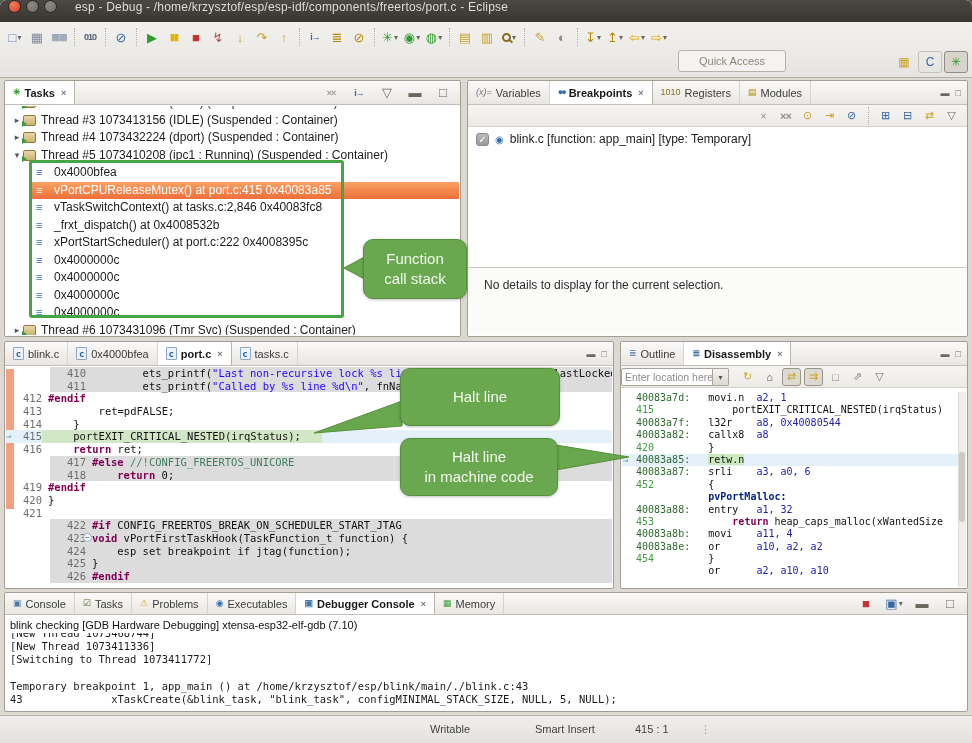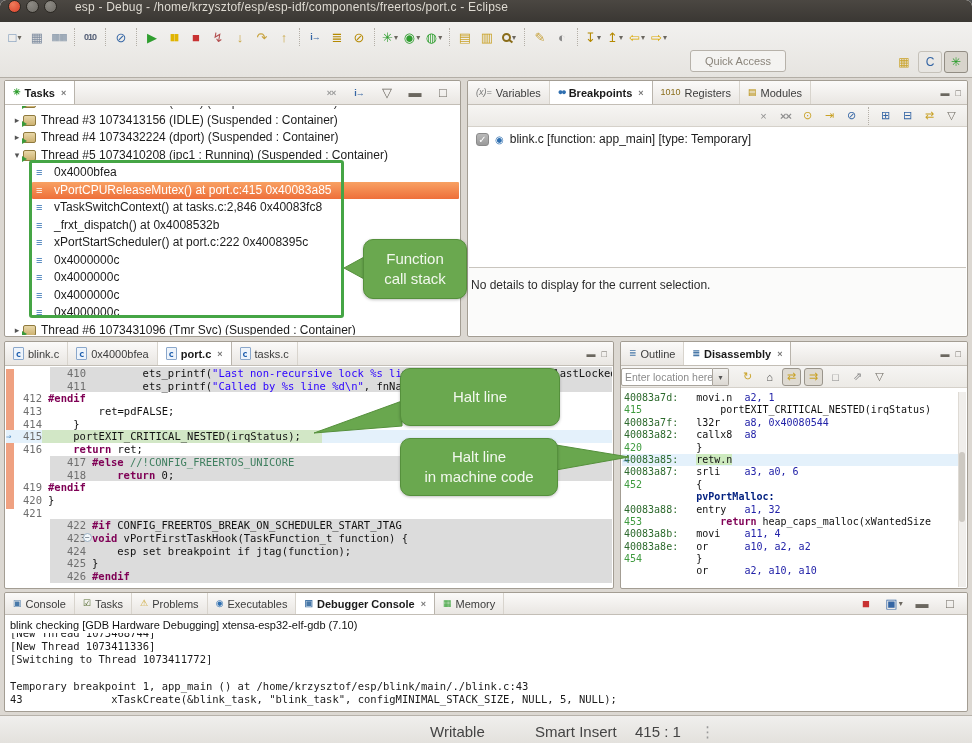--- a/index.html
+++ b/index.html
@@ -23,21 +23,21 @@
   #main-toolbar { position:absolute; left:4px; top:2px; height:26px; display:flex; align-items:center; }
   .tbtn { min-width:22px; height:22px; display:flex; align-items:center; justify-content:center;
     font-size:13px; border-radius:3px; cursor:default; }
   .tbtn.small { font-size:9px; font-weight:bold; letter-spacing:-1px; }
   .tbtn.pressed { border:1px solid #9a958c; background:#dedad2; }
   .tsep { width:1px; height:18px; border-left:1px dotted #b4afa7; margin:0 4px; }
   .dd { font-size:8px; color:#6b675f; margin-left:1px; }
   .mag { width:9px; height:9px; border:2px solid #8a6d1a; border-radius:50%; position:relative; display:inline-block; }
   .mag:after { content:""; position:absolute; width:5px; height:2px; background:#8a6d1a;
     right:-4px; bottom:-2px; transform:rotate(40deg); }
-  #quick-access { position:absolute; right:186px; top:28px; width:96px; height:22px;
+  #quick-access { position:absolute; right:186px; top:28px; width:108px; height:22px;
     border:1px solid #b7b2aa; border-radius:3px; color:#8b857b; font-size:11px;
     display:flex; align-items:center; justify-content:center; background:#f4f3f1; }
   #perspectives { position:absolute; right:4px; top:28px; height:24px; display:flex; align-items:center; }
   .pbtn { width:24px; height:22px; display:flex; align-items:center; justify-content:center;
     font-size:12px; border-radius:3px; margin-left:2px; }
   .pbtn.pressed { border:1px solid #928d84; background:#d8d4cc; }
   
   .panel { position:absolute; background:#fff; border:1px solid #a39d93; border-radius:2px; }
   .tabbar { height:24px; background:linear-gradient(#fbfaf9,#e9e6e2); border-bottom:1px solid #c3beb6;
     display:flex; align-items:stretch; border-radius:2px 2px 0 0; }
@@ -67,21 +67,21 @@
   .ico-frame { color:#2f6fb0; font-weight:bold; font-size:11px; width:14px; margin:0 4px 0 30px; flex:0 0 auto; }
   .trow.clip { margin-top:-12px; color:#333; }
   .trow.sel { background:linear-gradient(#f8a163,#ee6f3a); color:#fff; margin-left:26px; border-radius:1px; }
   .trow.sel .ico-frame { color:#fff; margin-left:4px; }
   
   #bp-row { display:flex; align-items:center; gap:6px; font-size:12px; color:#1c1c1c; padding:5px 0 0 8px; }
   .chk { width:13px; height:13px; border-radius:3px; background:linear-gradient(#b9b9b9,#9a9a9a);
     border:1px solid #8a8a8a; color:#fff; font-size:10px; line-height:12px; text-align:center; flex:0 0 auto;}
   .bpdot { color:#2f6fb0; font-size:10px; }
   #bp-details { position:absolute; left:1px; right:1px; bottom:1px; height:68px; background:#fbfbfa;
-    border-top:1px solid #c9c5be; font-size:12px; color:#2c2c2c; padding:10px 0 0 2px; }
+    border-top:1px solid #c9c5be; font-size:12px; color:#2c2c2c; padding:10px 0 0 15px; }
   
   #editor-content { position:absolute; left:1px; top:25px; right:1px; bottom:1px; overflow:hidden;
     background:#fff; font:10.5px/12.7px "DejaVu Sans Mono", monospace; }
   #ed-strip { position:absolute; left:0; top:2px; width:8px; height:140px; background:#efa181; }
   .eline { position:relative; height:12.7px; white-space:pre; }
   .eline .lnum { position:absolute; left:8px; width:28px; text-align:right; color:#6e6e6e; }
   .eline .ecode { position:absolute; left:42px; right:0; }
   .eline.g { background:#dcdcdc;margin-left:44px; }
   .eline.h { background:#e4f1fb; }
   .eline .hgreen { position:absolute; left:36px; width:280px; top:0; bottom:0; background:#d2e7c6; }
@@ -93,40 +93,40 @@
   .seg-c { color:#3f7f5f; }
   .seg-p { color:#111; }
   
   #dis-combo { display:flex; align-items:center; margin:0 6px 0 0; }
   #dis-loc { width:92px; height:18px; border:1px solid #a9a49c; background:#fff; color:#8b8b8b;
     font-size:10.5px; line-height:17px; padding:0 3px; overflow:hidden; white-space:nowrap; border-radius:2px 0 0 2px;}
   #dis-loc-dd { width:16px; height:18px; border:1px solid #a9a49c; border-left:none; background:linear-gradient(#f4f3f1,#dcd8d2);
     font-size:8px; color:#555; text-align:center; line-height:17px; border-radius:0 2px 2px 0;}
   #dis-content { position:absolute; left:1px; top:50px; right:1px; bottom:1px; overflow:hidden;
     background:#fff; font:10px/12.4px "DejaVu Sans Mono", monospace; }
-  .dline { position:relative; height:12.4px; white-space:pre; padding-left:2px; }
+  .dline { position:relative; height:12.4px; white-space:pre; padding-left:14px; }
   .dline.h { background:#e4f1fb; }
   .dis-arrow { position:absolute; left:1px; top:0; color:#2e74b5; font-size:9px; }
   .seg-a { color:#2d6a2d; }
   .seg-m { color:#111; }
   .seg-mh { color:#111; background:#cdeabf; }
   .seg-o { color:#2222a8; }
   .seg-n { color:#3f9b3f; }
   .seg-l { color:#001f7f; font-weight:bold; }
   .dis-scroll { position:absolute; right:1px; top:50px; bottom:1px; width:8px; background:#f0eeeb; border-left:1px solid #dedad4;}
   .dis-thumb { position:absolute; right:1px; top:60px; width:6px; height:70px; background:#cdc9c2; border-radius:3px; }
   
   #console-content { position:absolute; left:1px; top:23px; right:1px; bottom:1px; background:#fff; overflow:hidden; }
   #console-banner { font-size:11px; color:#111; padding:3px 0 2px 4px; }
   #console-lines { font:10.5px/13.2px "DejaVu Sans Mono", monospace; color:#1a1a1a; padding-left:4px;
     overflow:hidden; white-space:pre; }
   #console-lines .cline:first-child { margin-top:-6px; }
   
   #statusbar { position:absolute; left:0; top:715px; width:972px; height:28px;
-    background:linear-gradient(#f0efed,#e3e1dd); border-top:1px solid #b7b2aa; font-size:15px; color:#444; }
+    background:linear-gradient(#f0efed,#e3e1dd); border-top:1px solid #b7b2aa; font-size:11px; color:#444; }
   #statusbar span { position:absolute; top:7px; }
   
   #green-frame { position:absolute; left:29px; top:160px; width:315px; height:158px;
     border:3px solid #45a545; border-radius:3px; z-index:8; pointer-events:none; }
   .callout { position:absolute; background:#6aa84f; border:1px solid #55903c; border-radius:10px;
     color:#f2f8ee; text-align:center; z-index:9; display:flex; flex-direction:column; justify-content:center;
     font-size:15px; line-height:20px; box-shadow:0 1px 3px rgba(0,0,0,.25); }
   #tails { position:absolute; left:0; top:0; z-index:9; pointer-events:none; }
   #co-stack   { left:363px; top:239px; width:104px; height:60px; }
   #co-source  { left:400px; top:368px; width:160px; height:58px; }

